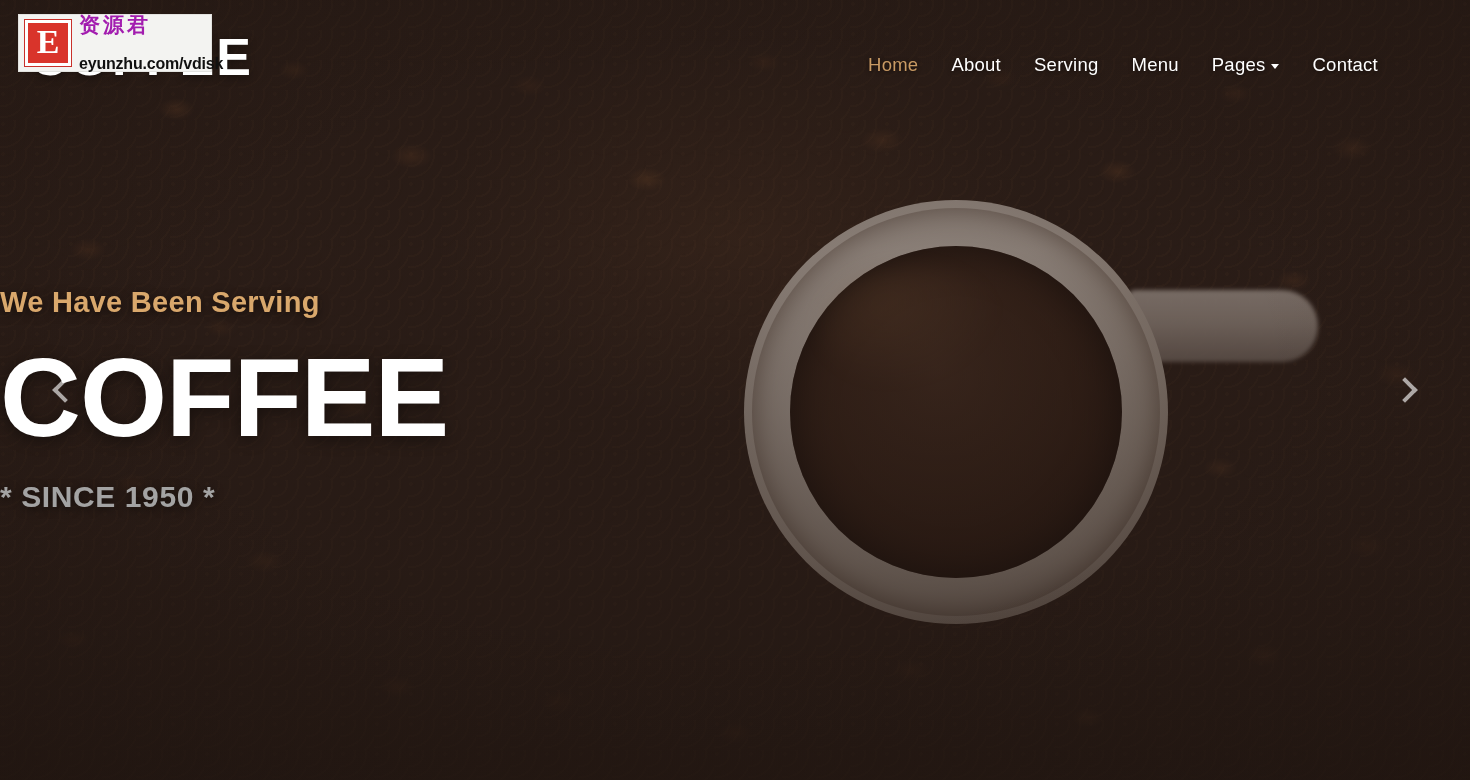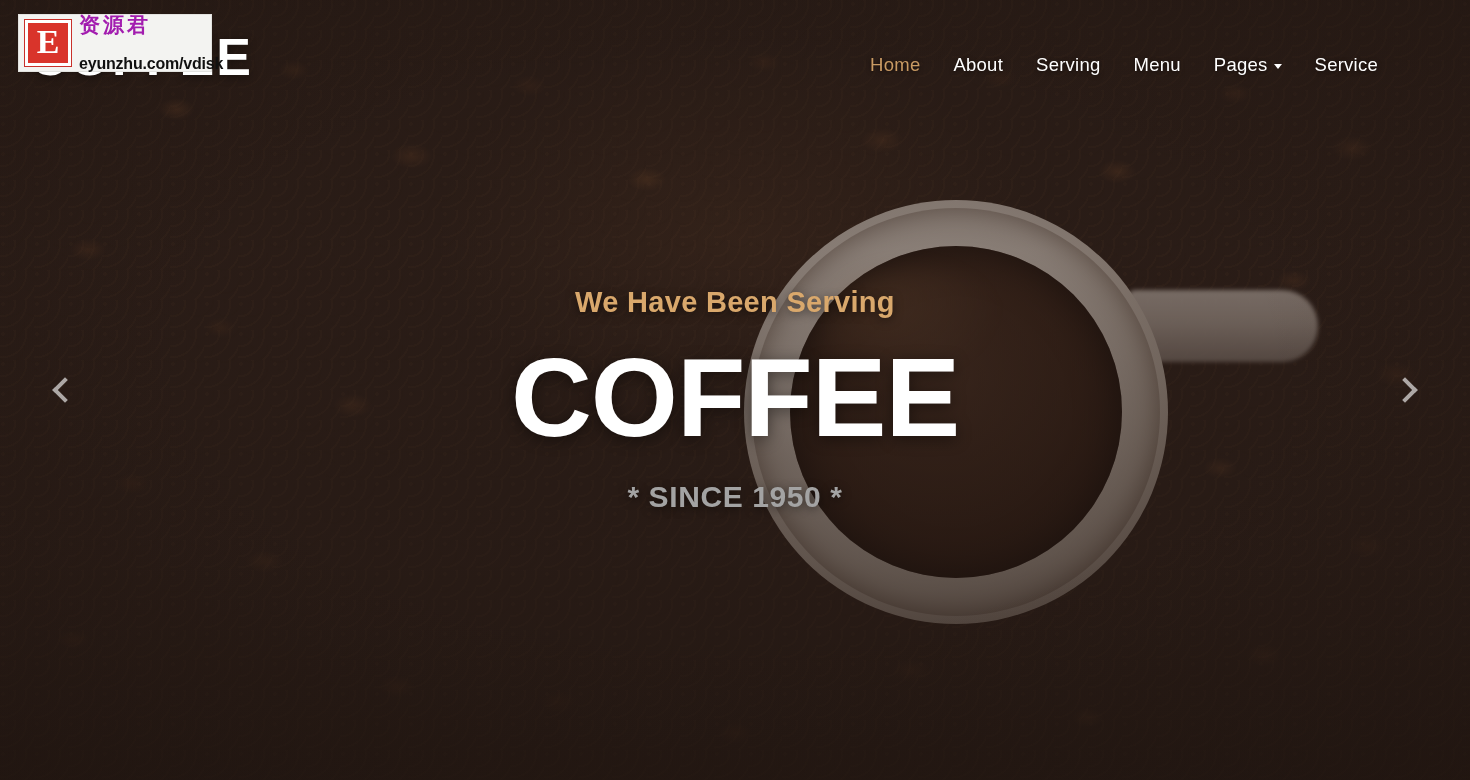--- a/index.html
+++ b/index.html
@@ -160,21 +160,20 @@
     border-top:5.5px solid #ffffff;
     display:inline-block;
     margin-top:3px;
   }
 
   
   .hero-copy {
     position:absolute;
     left:0; right:0;
     top:285px;
-    text-align:center;
     z-index:20;
   }
   .hero-eyebrow {
     font-size:29px;
     font-weight:700;
     color:#d9a86c;
     letter-spacing:.3px;
     line-height:1.2;
     text-shadow:0 2px 10px rgba(0,0,0,.5);
   }
@@ -298,21 +297,21 @@
         <span>Serving</span>
       </div>
       <div class="nav-item">
         <span>Menu</span>
       </div>
       <div class="nav-item">
         <span>Pages</span>
         <span class="caret"></span>
       </div>
       <div class="nav-item">
-        <span>Service</span>
+        <span>Contact</span>
       </div>
     </nav>
   </header>
 
   <div class="hero-copy">
     <div class="hero-eyebrow">We Have Been Serving</div>
     <div class="hero-title">COFFEE</div>
     <div class="hero-sub">* SINCE 1950 *</div>
   </div>
 

